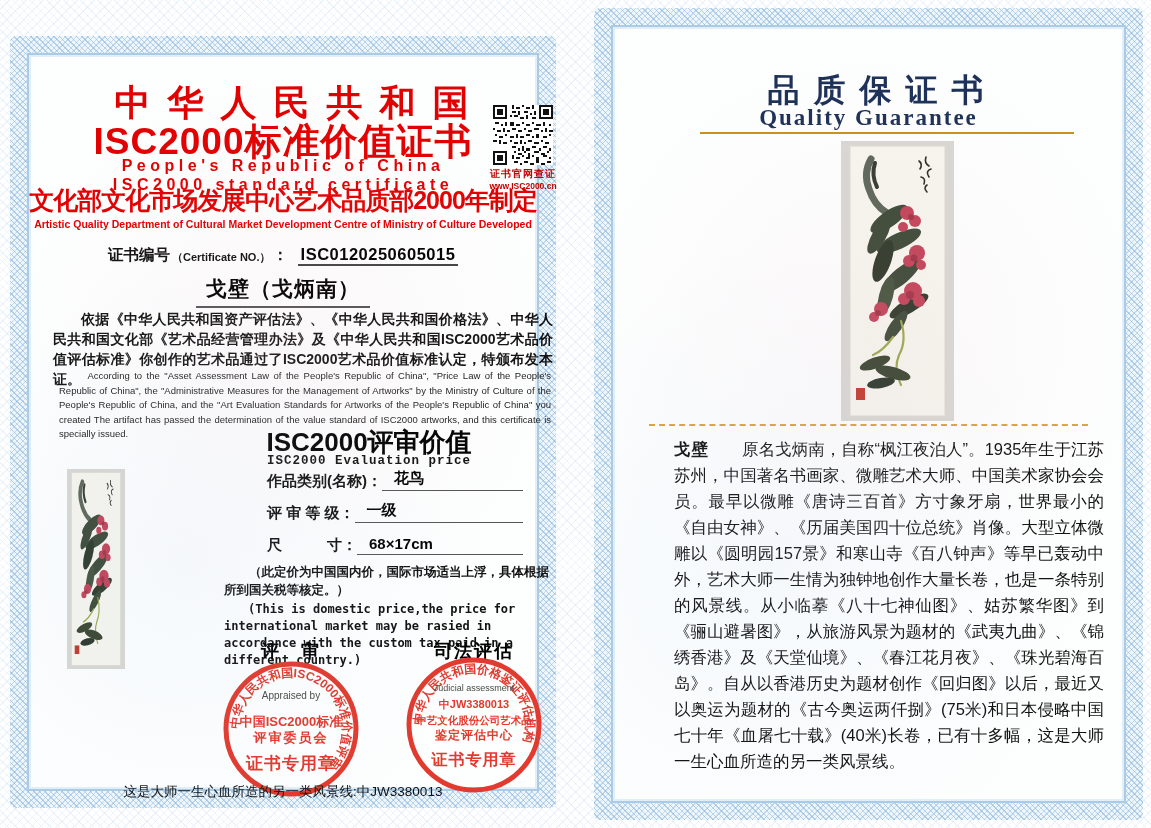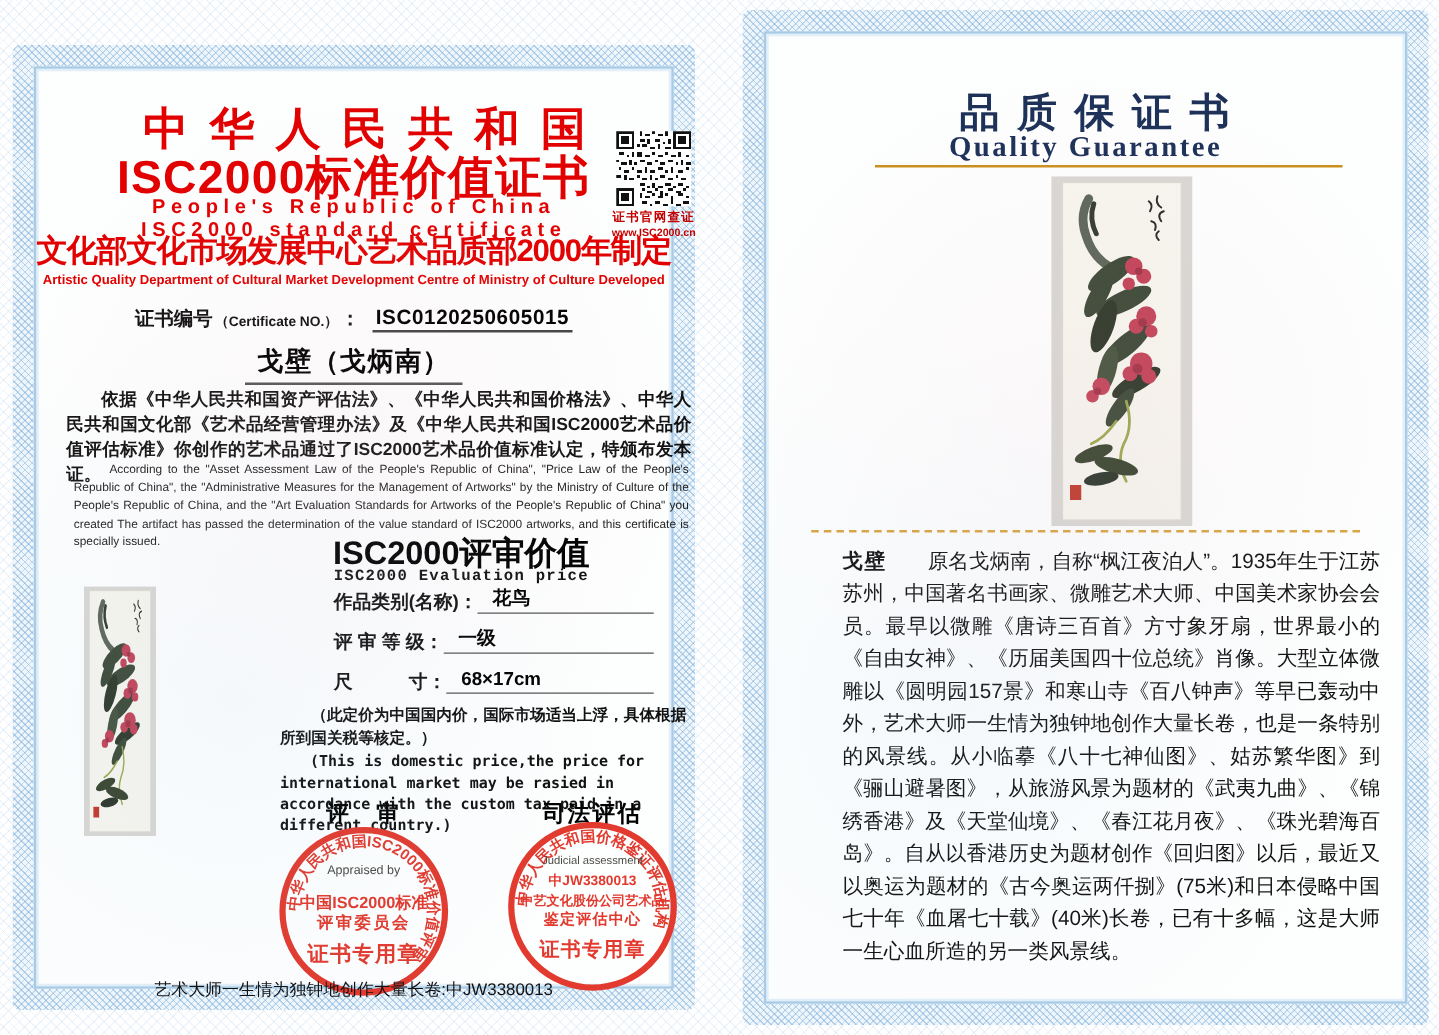--- a/index.html
+++ b/index.html
@@ -312,21 +312,21 @@
           </defs>
         <circle cx="70" cy="70" r="65" fill="rgba(255,255,255,0)" stroke="#e23a2e" stroke-width="5"></circle>
         <text fill="#e23a2e" font-size="12" font-weight="bold"><textPath href="#ring2">中华人民共和国价格鉴证评估机构</textPath></text>
         <text x="70" y="36" text-anchor="middle" font-size="9" fill="#4a4a44">Judicial assessment</text>
         <text x="70" y="53" text-anchor="middle" font-size="11" font-weight="bold" fill="#e23a2e">中JW3380013</text>
         <text x="70" y="69" text-anchor="middle" font-size="10.5" font-weight="bold" fill="#e23a2e">中艺文化股份公司艺术品</text>
         <text x="70" y="84" text-anchor="middle" font-size="12" font-weight="bold" fill="#e23a2e" letter-spacing="1">鉴定评估中心</text>
         <text x="70" y="110" text-anchor="middle" font-size="16" font-weight="bold" fill="#e23a2e" letter-spacing="1">证书专用章</text>
       </svg>
 
-      <div class="abs ctr footer-left">艺术大师一生情为独钟地创作大量长卷:中JW3380013</div>
+      <div class="abs ctr footer-left">这是大师一生心血所造的另一类风景线:中JW3380013</div>
     </div>
   </div>
 
   <div id="right-page" class="page">
     <div class="page-inner">
 
       <div class="abs ctr rt1">品质保证书</div>
       <div class="abs ctr rt2">Quality Guarantee</div>
       <div class="abs gold-line"></div>
 

